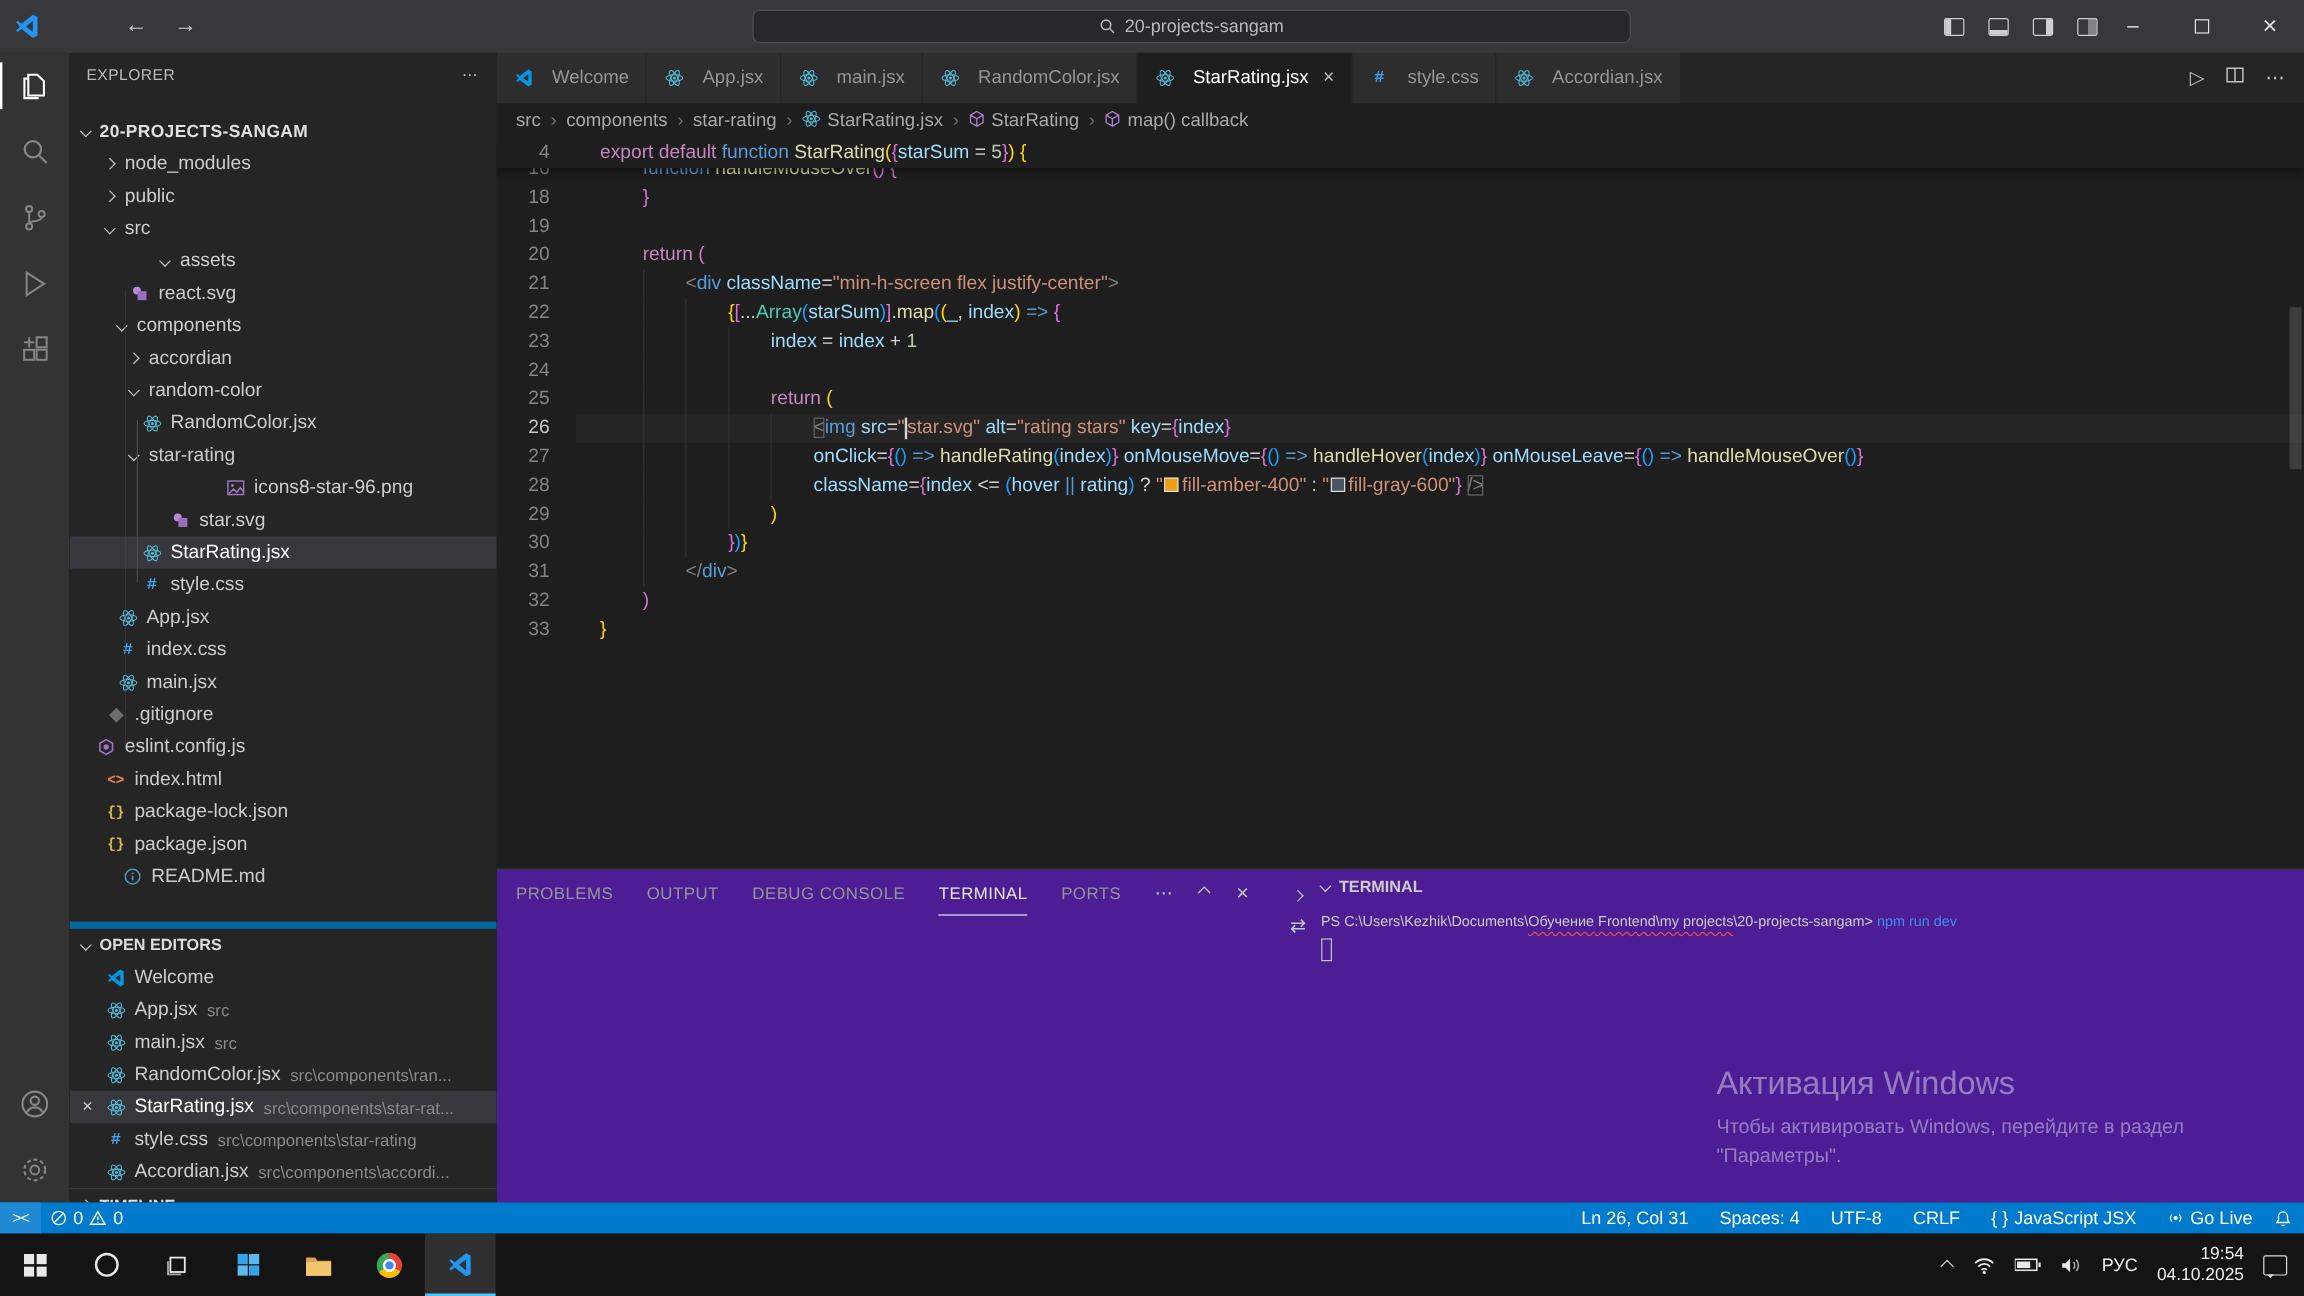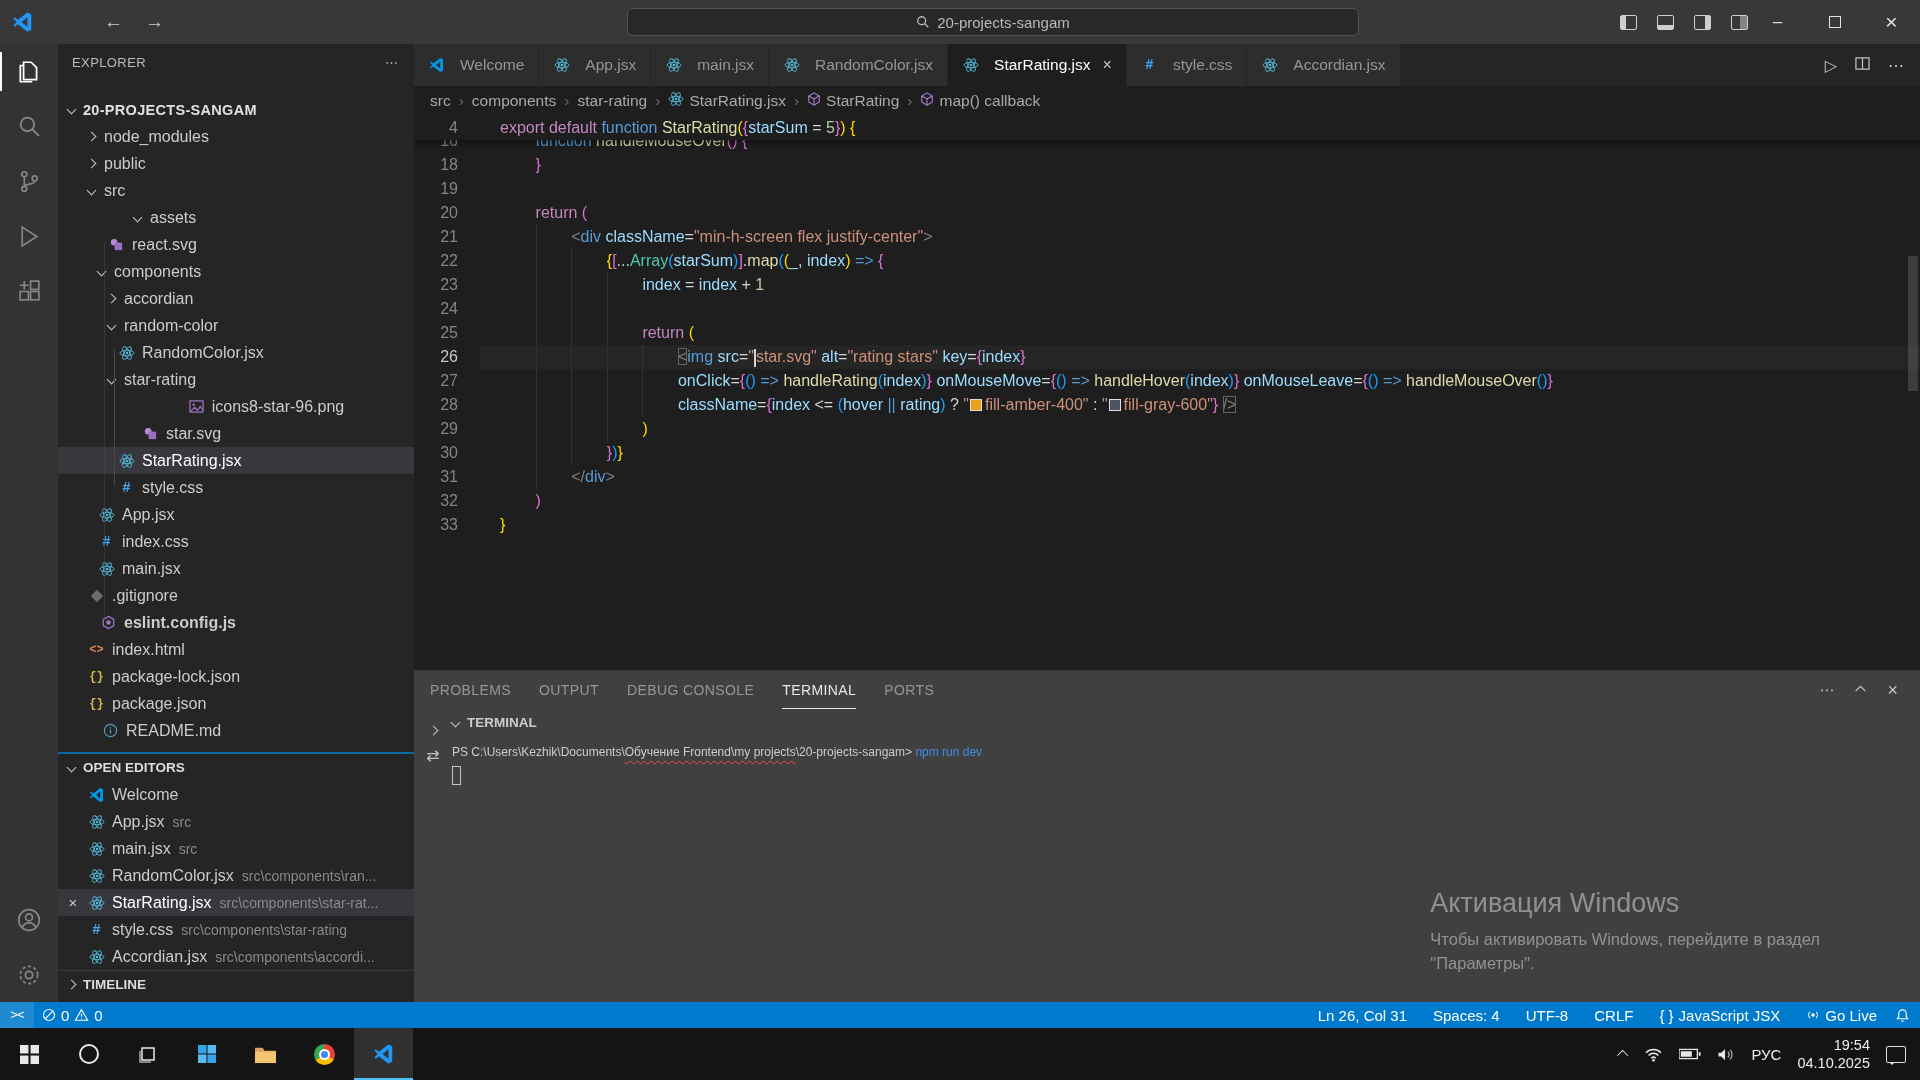--- a/index.html
+++ b/index.html
@@ -67,21 +67,21 @@
   #partial16 .line{margin-top:-11px}
   .tok-k{color:#c586c0}.tok-b{color:#569cd6}.tok-f{color:#dcdcaa}.tok-t{color:#4ec9b0}
   .tok-v{color:#9cdcfe}.tok-s{color:#ce9178}.tok-n{color:#b5cea8}.tok-w{color:#d4d4d4}
   .tok-p{color:#808080}.tok-g1{color:#ffd700}.tok-g2{color:#da70d6}.tok-g3{color:#179fff}
   .mtc{outline:1px solid #646464;outline-offset:-1px}
   .caret{display:inline-block;width:0;border-left:2px solid #d4d4d4;height:18px;vertical-align:middle}
   .swatch{display:inline-block;width:12px;height:12px;border:1px solid #ddd;vertical-align:middle;margin:0 3px 2px 1px}
   #ed-scroll{position:absolute;right:2px;top:140px;width:10px;height:135px;background:rgba(121,121,121,.35)}
 
   
-  #panel{height:332px;flex:none;border-top:1px solid #3a3a3a;background:#404040;display:flex;flex-direction:column;position:relative}
+  #panel{height:278px;flex:none;border-top:1px solid #3a3a3a;background:#4c1d95;display:flex;position:relative}
   #panel-tabs{height:38px;display:flex;align-items:center;padding-left:16px;gap:28px;flex:none}
   .ptab{font-size:14px;letter-spacing:.4px;color:#969696;height:38px;display:flex;align-items:center;cursor:pointer}
   .ptab.active{color:#e7e7e7;border-bottom:1px solid #e7e7e7}
   #panel-acts{margin-left:auto;display:flex;align-items:center;gap:20px;padding-right:22px;color:#c5c5c5;font-size:15px}
   #panel-body{flex:1;display:flex}
   #panel-gutter{width:38px;flex:none;display:flex;flex-direction:column;align-items:center;padding-top:10px;gap:12px;color:#c5c5c5}
   #term-head{height:26px;display:flex;align-items:center;gap:8px;color:#ccc;font-size:13.5px;font-weight:bold}
   #term-text{font-family:"Liberation Mono",monospace;font-size:12px;color:#cccccc;line-height:22px;margin-top:6px}
   .squig{text-decoration:underline wavy #f14c4c 1px;text-underline-offset:4px}
   .cmd{color:#3b8eea}
@@ -335,21 +335,21 @@
             <span>main.jsx</span>
           </div>
           <div class="row" style="padding-left: 30px;">
             <span class="fico">
               <svg width="14" height="14" viewBox="0 0 16 16">
                 <rect x="3" y="3" width="10" height="10" transform="rotate(45 8 8)" fill="#6d6d6d"></rect>
               </svg>
             </span>
             <span>.gitignore</span>
           </div>
-          <div class="row" style="padding-left: 42px; font-weight: bold;">
+          <div class="row" style="padding-left: 22px;">
             <span class="fico">
               <svg width="15" height="15" viewBox="0 0 16 16">
                 <path d="M8 1.5l5.6 3.2v6.6L8 14.5 2.4 11.3V4.7z" fill="none" stroke="#a074c4" stroke-width="1.4"></path>
                 <circle cx="8" cy="8" r="2.4" fill="#a074c4"></circle>
               </svg>
             </span>
             <span>eslint.config.js</span>
           </div>
           <div class="row" style="padding-left: 30px;">
             <span class="fico txt-ico" style="color: rgb(232, 130, 74); font-size: 12px;">&lt;&gt;</span>
@@ -368,21 +368,21 @@
               <svg width="15" height="15" viewBox="0 0 16 16">
                 <circle cx="8" cy="8" r="6.5" fill="none" stroke="#519aba" stroke-width="1.3"></circle>
                 <path d="M8 4.4v1.4M8 7.2v4" stroke="#519aba" stroke-width="1.4"></path>
               </svg>
             </span>
             <span>README.md</span>
           </div>
           <div class="guide" style="left: 56px; top: 270px; height: 135px; opacity: 1;"></div>
           <div class="guide" style="left: 46px; top: 162px; height: 378px; opacity: 0.45;"></div>
         </div>
-      <div id="oe-sec" style="margin-top:8px;border-top:2px solid #0369a1">
+      <div id="oe-sec" style="margin-top:24px;border-top:6px solid #0369a1">
         <div class="sec-head">
           <span class="chev down"></span>
             <span>OPEN EDITORS</span>
         </div>
         <div id="open-editors">
             <div class="row">
               <span class="oe-close"></span>
               <span class="fico">
                 <svg width="16" height="16" viewBox="0 0 16 16">
                   <path fill="#0098e8" fill-rule="evenodd" d="M11.2 1 14 2.3v11.4L11.2 15 4.3 9.6 2 11.4 1 10.6 3.4 8 1 5.4l1-.8 2.3 1.8L11.2 1zm0 3.6L7 8l4.2 3.4V4.6z"></path>

